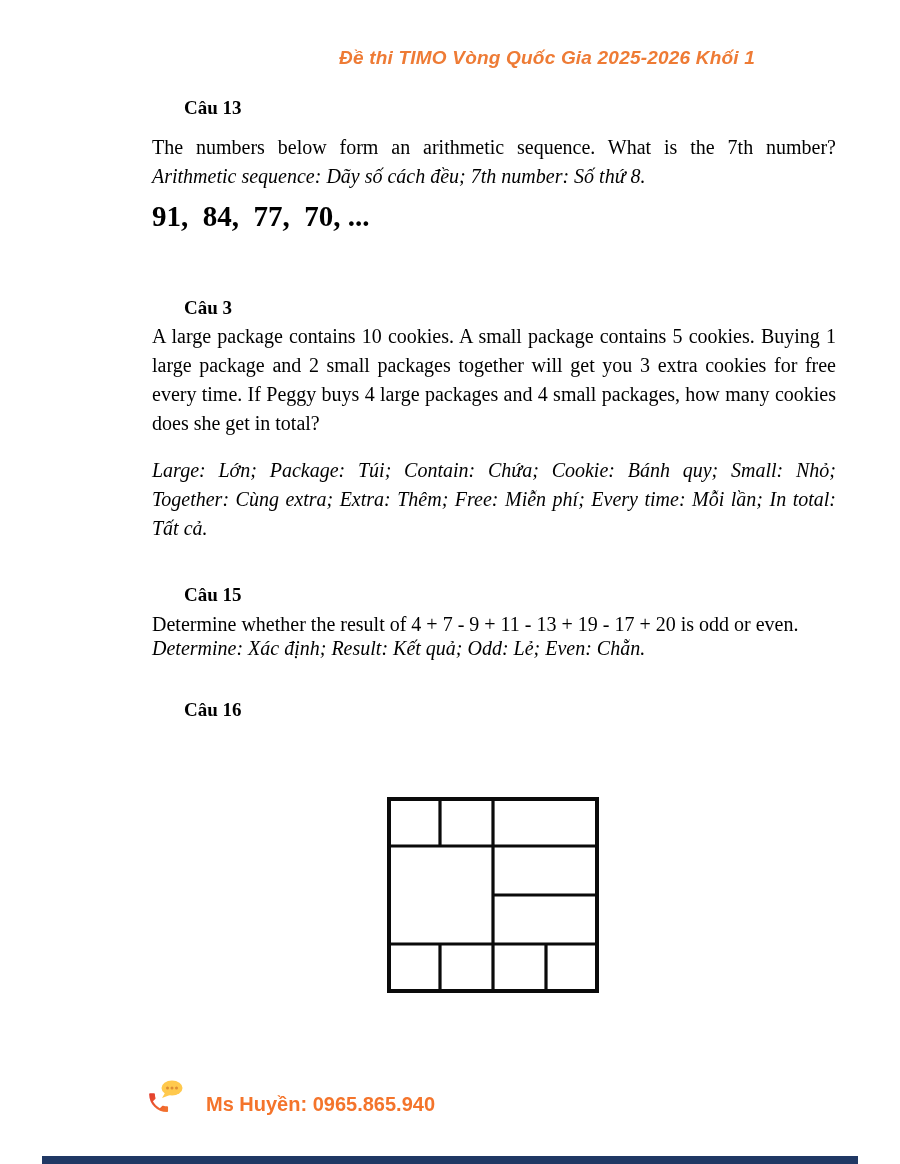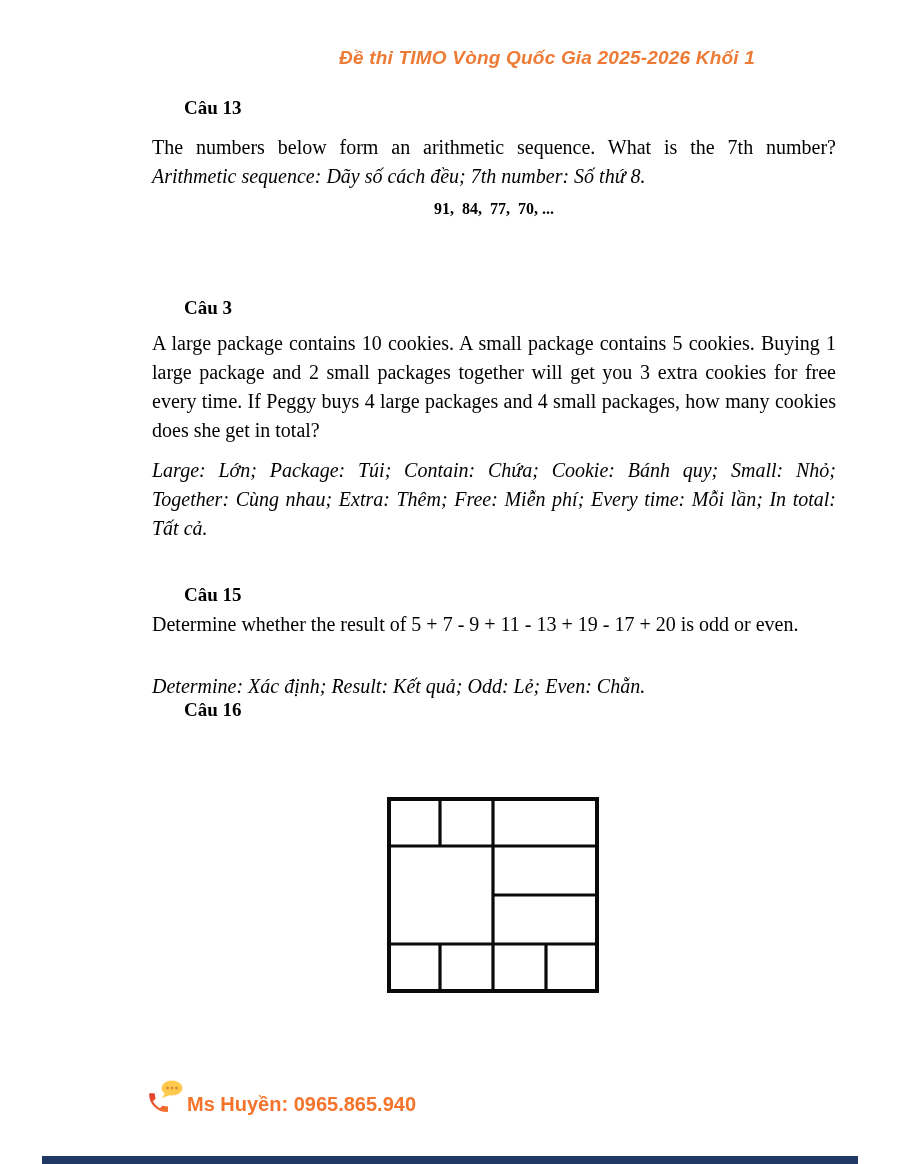--- a/index.html
+++ b/index.html
@@ -22,27 +22,27 @@
   }
   .pt {
     position:absolute; left:110px; width:684px;
     font-size:20px; line-height:29px;
   }
   .jlast { text-align:justify; text-align-last:justify; }
   .just  { text-align:justify; }
   .vi    { font-style:italic; }
   .nowrap{ white-space:nowrap; }
   .seq {
-    position:absolute; left:110px; width:684px; text-align:center;
-    font-weight:bold; font-size:16px; white-space:pre;
+    position:absolute; left:110px; width:684px; 
+    font-weight:bold; font-size:29px; white-space:pre;
   }
   .fig { position:absolute; left:345px; top:797px; }
   .footer {
     position:absolute; left:103px; top:1079px;
-    display:flex; align-items:center; gap:2px;
+    display:flex; align-items:center; gap:21px;
   }
   .footer-text {
     font-family:"Liberation Sans", sans-serif;
     font-weight:bold; font-size:20px; color:#F4742B;
     padding-top:8px;
   }
   .bbar {
     position:absolute; left:0; right:0; bottom:0; height:8px;
     background:#203864;
   }
@@ -53,26 +53,26 @@
 <div class="page">
 
   <div class="hdr">Đề thi TIMO Vòng Quốc Gia 2025-2026 Khối 1</div>
 
   <div class="qh" style="top:97px">Câu 13</div>
   <div class="pt jlast" style="top:133px">The numbers below form an arithmetic sequence. What is the 7th number?</div>
   <div class="pt vi" style="top:162px">Arithmetic sequence: Dãy số cách đều; 7th number: Số thứ 8.</div>
   <div class="seq" style="top:200px">91,  84,  77,  70, ...</div>
 
   <div class="qh" style="top:297px">Câu 3</div>
-  <div class="pt just" style="top:329px">A large package contains 10 cookies. A small package contains 5 cookies. Buying 1 large package and 2 small packages together will get you 3 extra cookies for free every time. If Peggy buys 4 large packages and 4 small packages, how many cookies does she get in total?</div>
-  <div class="pt just vi" style="top:456px">Large: Lớn; Package: Túi; Contain: Chứa; Cookie: Bánh quy; Small: Nhỏ; Together: Cùng nhau; Extra: Thêm; Free: Miễn phí; Every time: Mỗi lần; In total: Tất cả.</div>
+  <div class="pt just" style="top:322px">A large package contains 10 cookies. A small package contains 5 cookies. Buying 1 large package and 2 small packages together will get you 3 extra cookies for free every time. If Peggy buys 4 large packages and 4 small packages, how many cookies does she get in total?</div>
+  <div class="pt just vi" style="top:456px">Large: Lớn; Package: Túi; Contain: Chứa; Cookie: Bánh quy; Small: Nhỏ; Together: Cùng extra; Extra: Thêm; Free: Miễn phí; Every time: Mỗi lần; In total: Tất cả.</div>
 
   <div class="qh" style="top:584px">Câu 15</div>
-  <div class="pt nowrap" style="top:610px">Determine whether the result of 5 + 7 - 9 + 11 - 13 + 19 - 17 + 20 is odd or even.</div>
-  <div class="pt vi" style="top:672px">Determine: Xác định; Result: Kết quả; Odd: Lẻ; Even: Chẵn.</div>
+  <div class="pt nowrap" style="top:610px">Determine whether the result of 4 + 7 - 9 + 11 - 13 + 19 - 17 + 20 is odd or even.</div>
+  <div class="pt vi" style="top:634px">Determine: Xác định; Result: Kết quả; Odd: Lẻ; Even: Chẵn.</div>
 
   <div class="qh" style="top:699px">Câu 16</div>
 
   <div class="fig">
     <svg width="212" height="196" viewBox="0 0 212 196">
       <rect x="2" y="2" width="208" height="192" fill="none" stroke="#0a0a0a" stroke-width="4"></rect>
       <line x1="0" y1="49" x2="212" y2="49" stroke="#0a0a0a" stroke-width="3.2"></line>
       <line x1="0" y1="147" x2="212" y2="147" stroke="#0a0a0a" stroke-width="3.2"></line>
       <line x1="106" y1="0" x2="106" y2="196" stroke="#0a0a0a" stroke-width="3.2"></line>
       <line x1="53" y1="0" x2="53" y2="49" stroke="#0a0a0a" stroke-width="3.2"></line>

